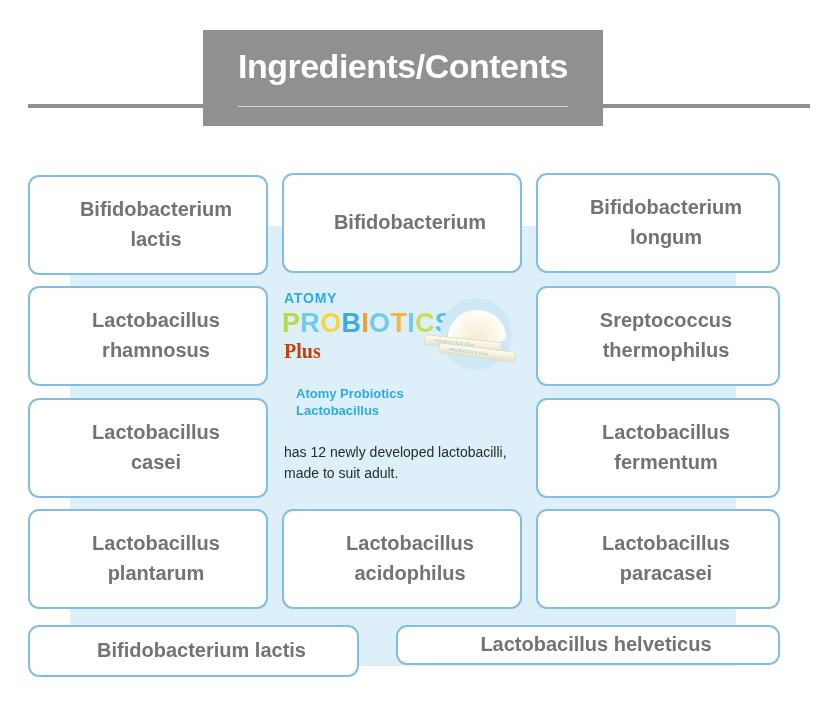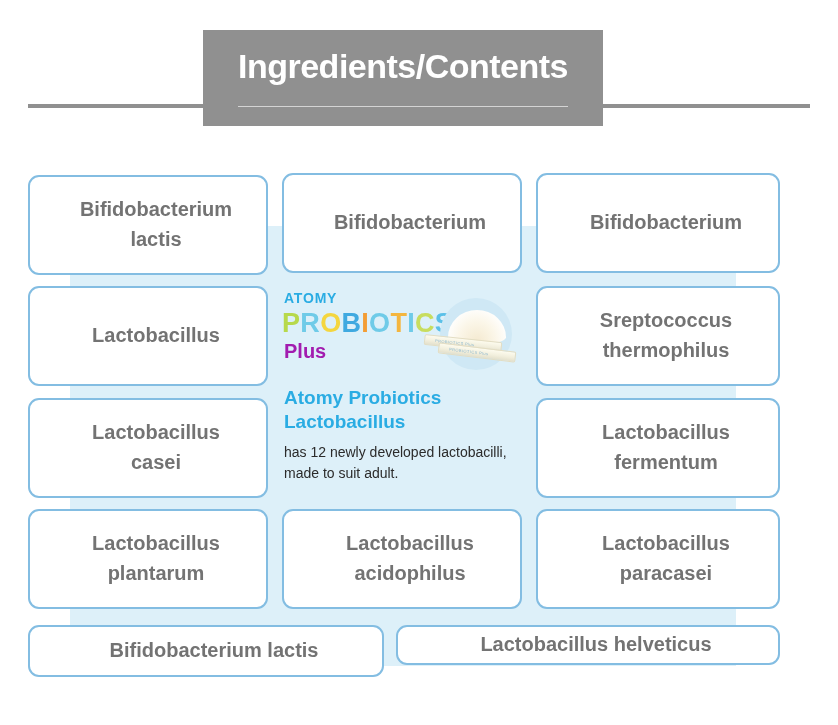--- a/index.html
+++ b/index.html
@@ -124,22 +124,22 @@
     letter-spacing: 0.3px;
     font-family: "Liberation Sans", sans-serif;
     white-space: nowrap;
   }
   .logo-plus {
     position: absolute;
     left: 2px;
     top: 50px;
     font-size: 20px;
     font-weight: bold;
-    color: #a21caf;
-    font-family: Liberation Sans, sans-serif;
+    color: #c2410c;
+    font-family: Liberation Serif, serif;
   }
 
   
   .product {
     position: absolute;
     left: 140px;
     top: 2px;
     width: 100px;
     height: 82px;
   }
@@ -183,25 +183,25 @@
     top: 2px;
     font-size: 4px;
     color: #8fb9cf;
     letter-spacing: 0.4px;
     font-family: "Liberation Sans", sans-serif;
     white-space: nowrap;
   }
 
   .feature-heading {
     position: absolute;
-    left: 2px;
+    left: 14px;
     top: 96px;
     width: 246px;
     color: #2aace3;
-    font-size: 19px;
+    font-size: 13px;
     font-weight: bold;
     line-height: 1.28;
     font-family: "Liberation Sans", sans-serif;
   }
   .feature-body {
     position: absolute;
     left: 2px;
     top: 152px;
     width: 248px;
     color: #2b2b2b;
@@ -235,26 +235,28 @@
 
   <div class="card" style="left:282px; top:173px; width:240px; height:100px;">
     <span>
         <span style="display: block;">Bifidobacterium</span>
       </span>
   </div>
 
   <div class="card" style="left:536px; top:173px; width:244px; height:100px;">
     <span>
         <span style="display: block;">Bifidobacterium</span>
+        <span style="display: block;">longum</span>
       </span>
   </div>
 
   <div class="card" style="left:28px;  top:286px; width:240px; height:100px;">
     <span>
         <span style="display: block;">Lactobacillus</span>
+        <span style="display: block;">rhamnosus</span>
       </span>
   </div>
 
   <div class="card" style="left:536px; top:286px; width:244px; height:100px;">
     <span>
         <span style="display: block;">Sreptococcus</span>
         <span style="display: block;">thermophilus</span>
       </span>
   </div>
 
@@ -286,21 +288,21 @@
       </span>
   </div>
 
   <div class="card" style="left:536px; top:509px; width:244px; height:100px;">
     <span>
         <span style="display: block;">Lactobacillus</span>
         <span style="display: block;">paracasei</span>
       </span>
   </div>
 
-  <div class="card" style="left:28px;  top:625px; width:356px; height:52px;">
+  <div class="card" style="left:28px;  top:625px; width:331px; height:52px;">
     <span>
         <span style="display: block;">Bifidobacterium lactis</span>
       </span>
   </div>
 
   <div class="card" style="left:396px; top:625px; width:384px; height:40px;">
     <span>
         <span style="display: block;">Lactobacillus helveticus</span>
       </span>
   </div>

